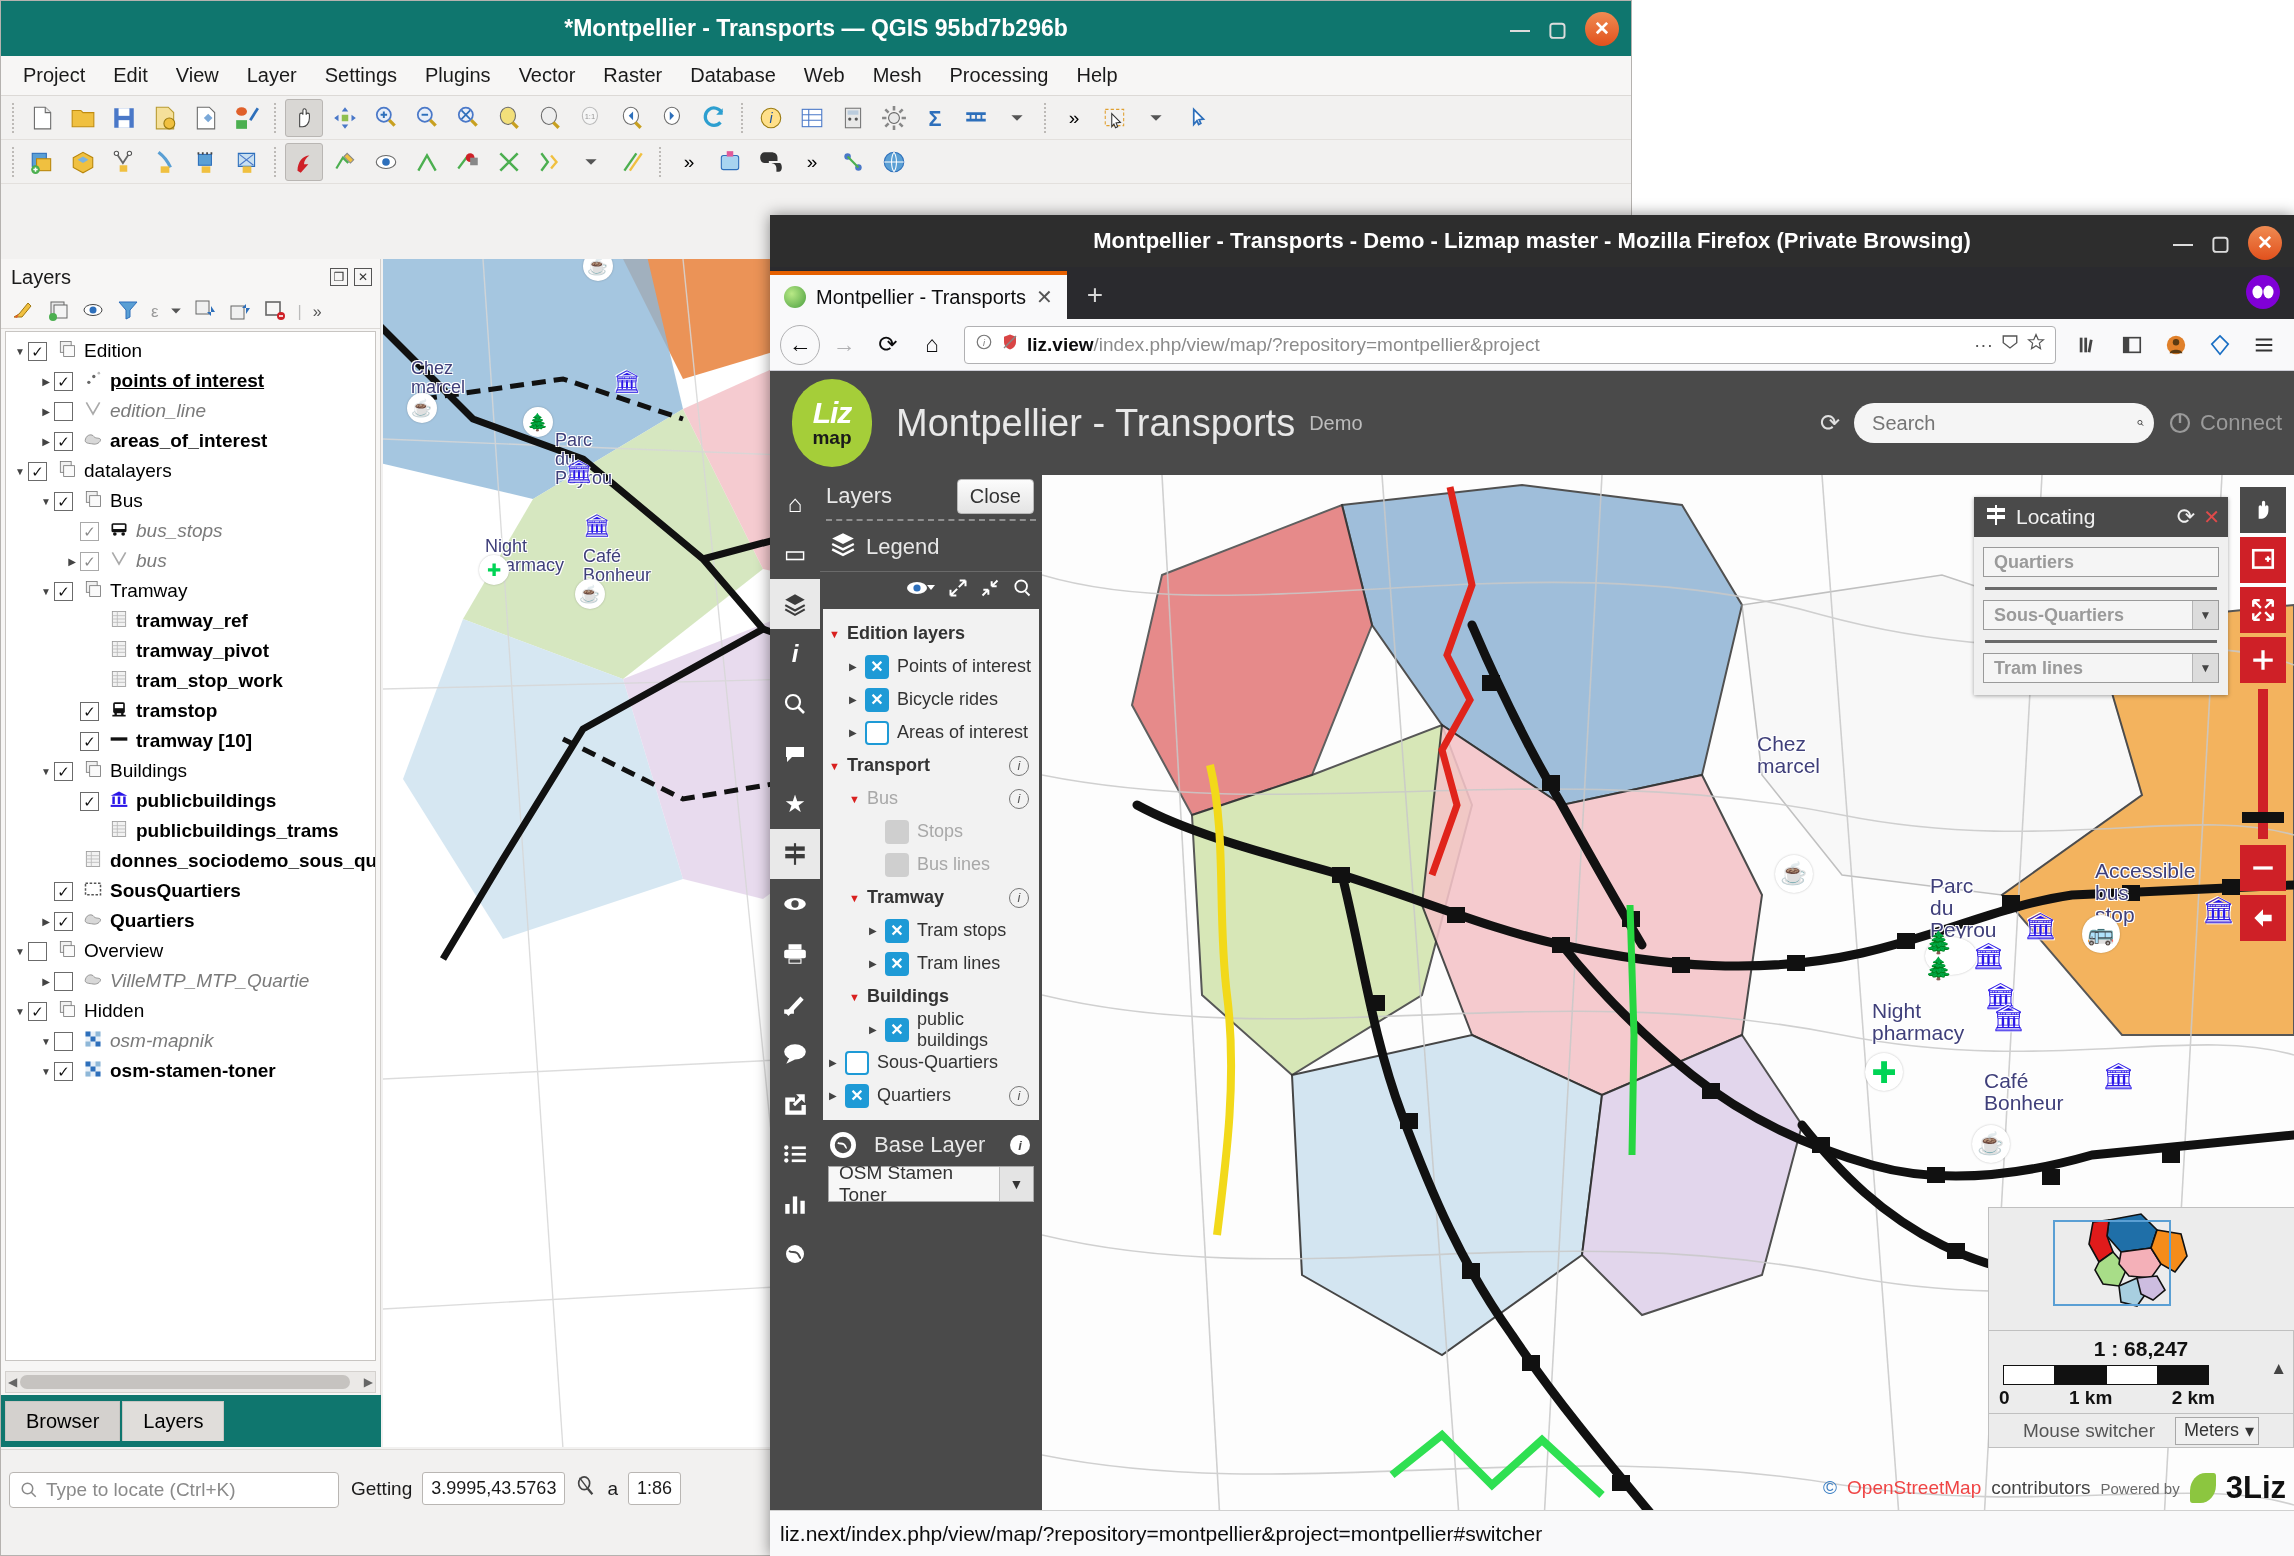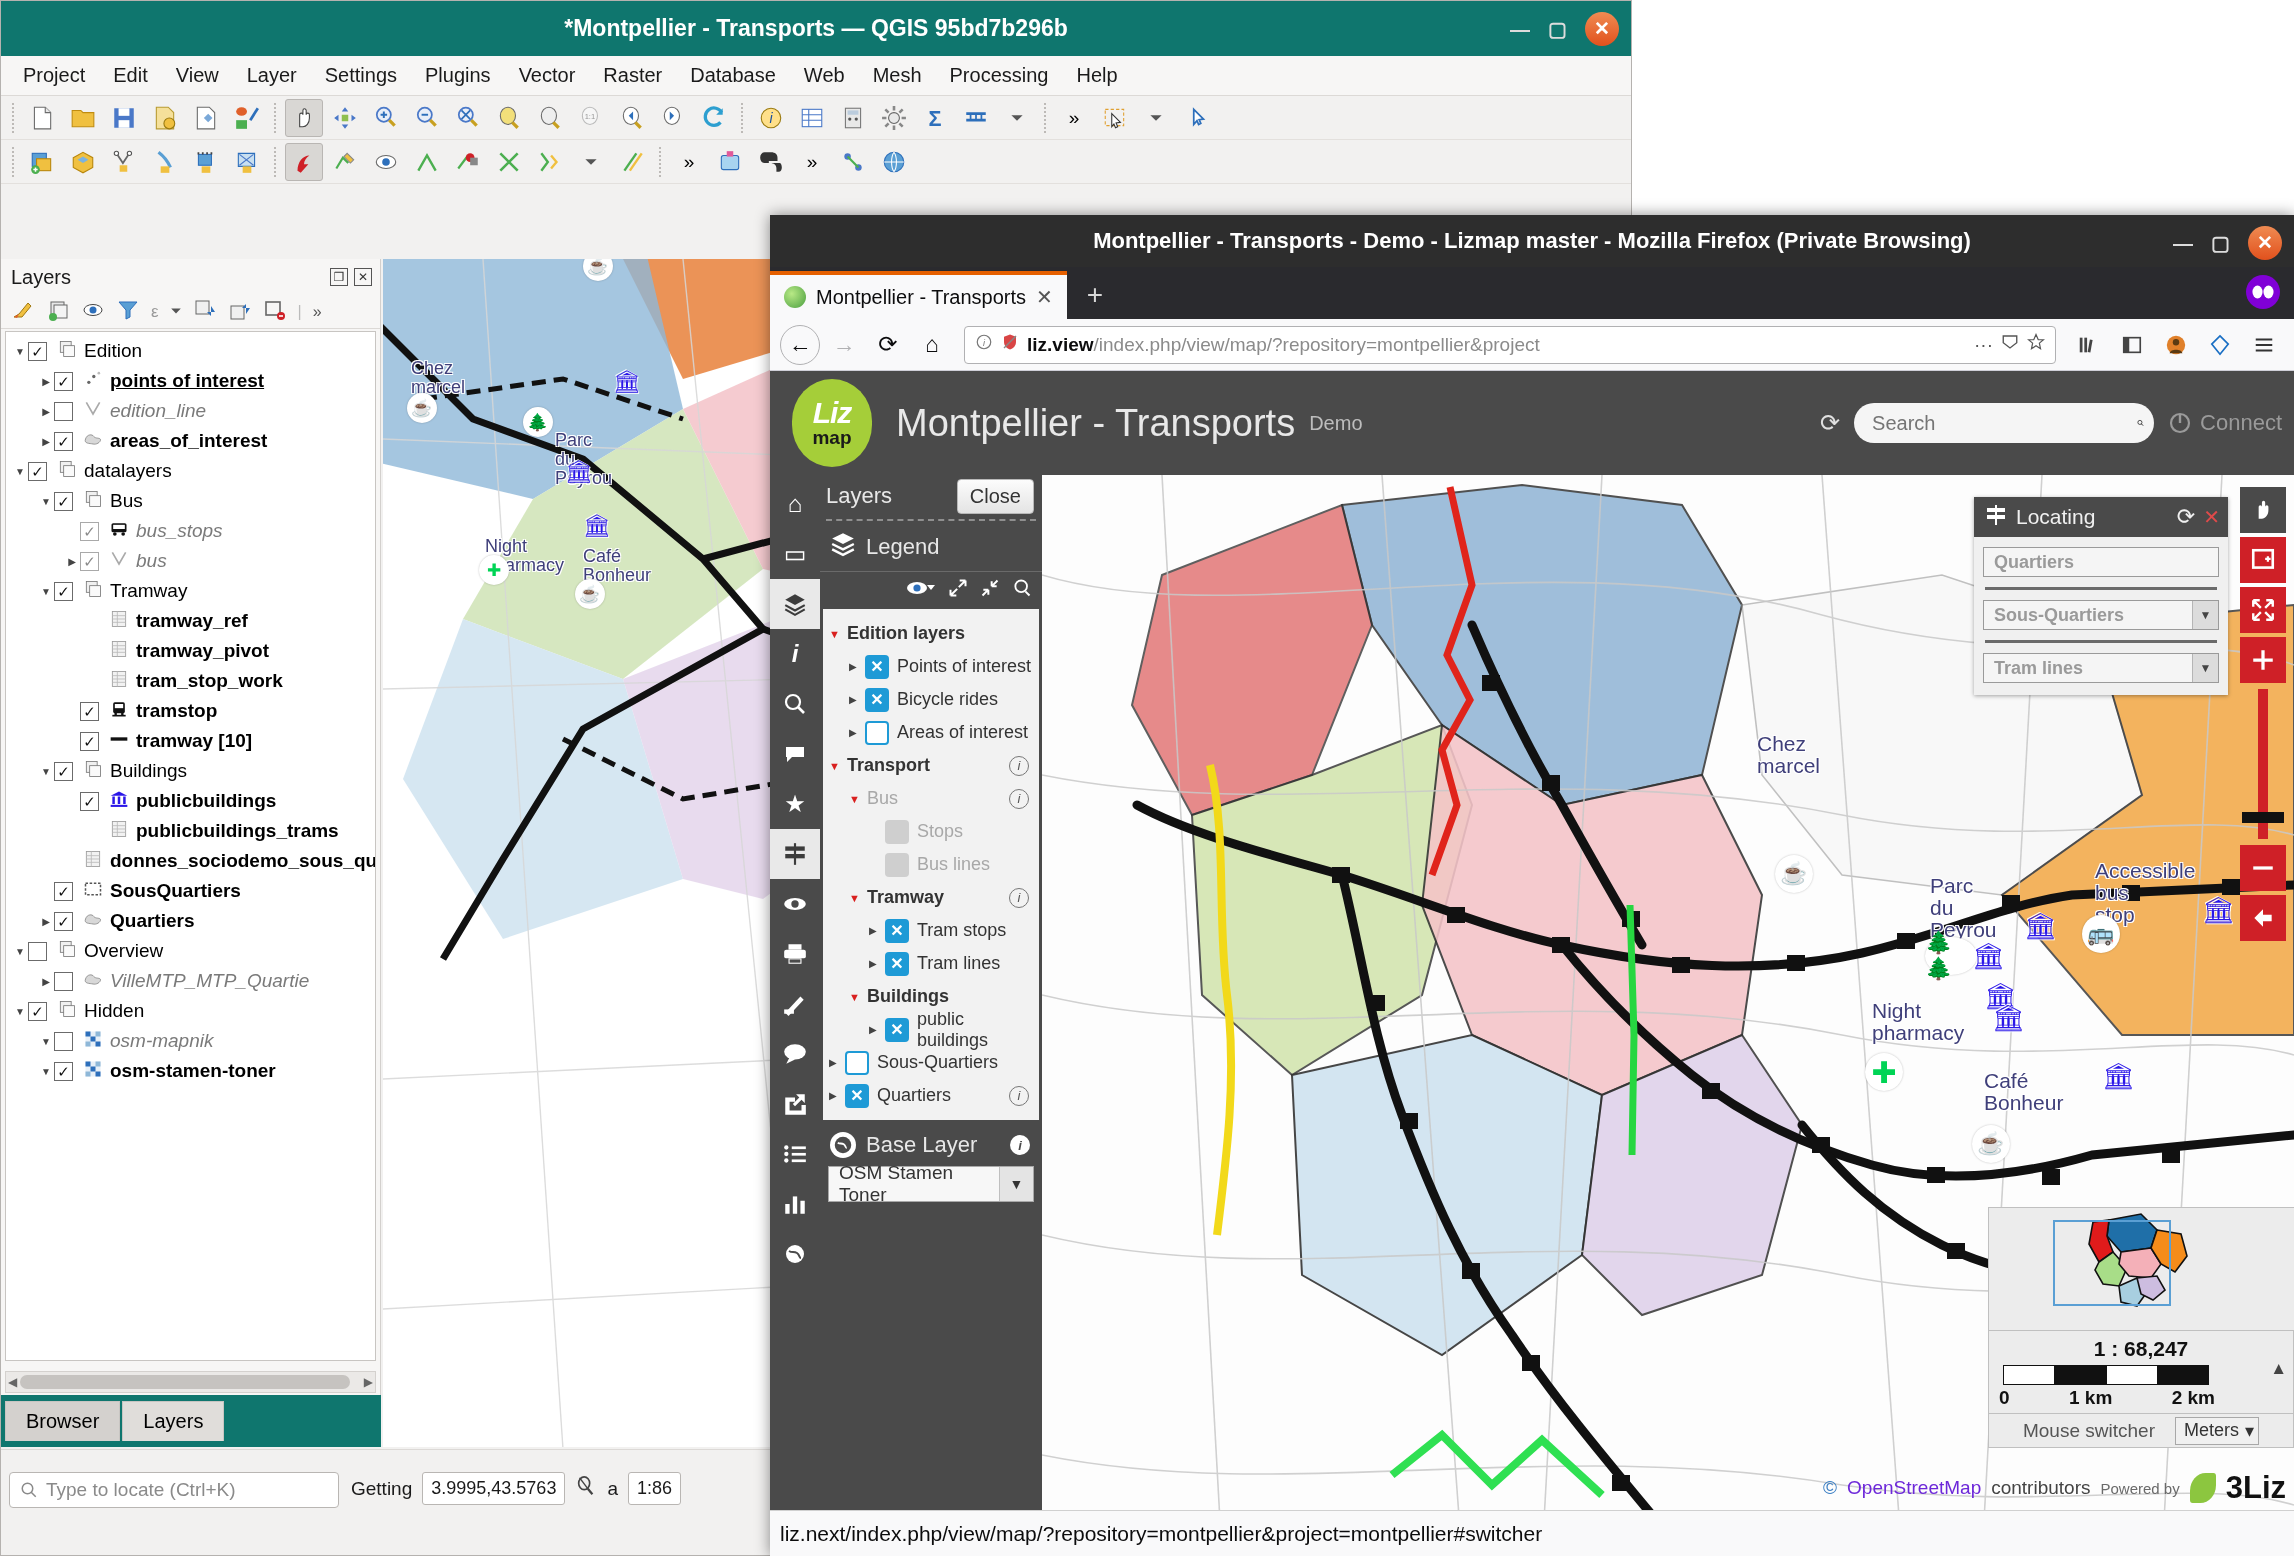--- a/index.html
+++ b/index.html
@@ -184,21 +184,21 @@
       display: flex; align-items: center; justify-content: center;
       font-size: 16px; font-weight: bold; color: #fff; }
   .lz-chk.on { background: #1e9ad6; }
   .lz-chk.off { background: #fff; border: 2px solid #1e9ad6; }
   .lz-chk.dis { background: #cfcfcf; }
   .lz-lab.grp { font-weight: bold; color: #333; }
   .lz-lab.dis { color: #a8a8a8; }
   .lz-info { position: absolute; right: 10px; width: 20px; height: 20px; border-radius: 50%;
       border: 1.5px solid #777; color: #555; font-size: 13px; display: flex;
       align-items: center; justify-content: center; font-style: italic; }
-  #baselayer-head { display: flex; align-items: center; gap: 10px; padding: 12px 10px 8px 10px;
+  #baselayer-head { display: flex; align-items: center; gap: 18px; padding: 12px 10px 8px 10px;
       color: #e8e8e8; font-size: 22px; position: relative; }
   #baselayer-head .bicon { width: 26px; height: 26px; border-radius: 50%; background: #fff;
       color: #4a4a4a; display: flex; align-items: center; justify-content: center; font-size: 15px; }
   #baselayer-head .info-w { position: absolute; right: 12px; width: 20px; height: 20px;
       border-radius: 50%; background: #fff; color: #4a4a4a; display: flex;
       align-items: center; justify-content: center; font-size: 13px; font-style: italic; font-weight: bold; }
   #baselayer-select { margin: 0 8px; height: 36px; background: #f7f7f7; border: 1px solid #a8a8a8;
       display: flex; align-items: center; font-size: 19px; color: #333; }
   #baselayer-select .lbl { flex: 1; padding-left: 10px; }
   #baselayer-select .arw { width: 34px; text-align: center; border-left: 1px solid #bfbfbf;
@@ -250,21 +250,21 @@
   #scale-graphic div:last-child { border-right: none; }
   #scale-ticks { display: flex; justify-content: space-between; width: 216px; margin-left: 0;
       font-size: 19px; font-weight: bold; color: #111; margin-top: 2px; }
   #scale-up { position: absolute; right: 6px; top: 28px; font-size: 17px; color: #444; }
   #mouse-pos { border-top: 1px solid #c0c0c0; height: 34px; display: flex; align-items: center;
       justify-content: center; gap: 20px; font-size: 19px; color: #555; }
   #mouse-pos .unit { border: 1px solid #a8a8a8; background: #f0f0f0; padding: 2px 4px 2px 8px;
       font-size: 18px; display: flex; align-items: center; gap: 6px; color: #333; }
   #liz-attr { position: absolute; right: 8px; bottom: 4px; display: flex; align-items: center;
       gap: 10px; font-size: 19px; color: #444; }
-  #liz-attr a { color: #6d28d9; text-decoration: none; }
+  #liz-attr a { color: #ef4444; text-decoration: none; }
   #powered { font-size: 15px; color: #6a6a6a; }
   #threeliz { display: flex; align-items: center; gap: 10px; font-size: 31px; font-weight: bold; color: #111; }
   #threeliz .leaf { width: 26px; height: 30px; background: #8cc63f; border-radius: 60% 10% 60% 10%; }
   #ff-status { position: absolute; left: 0; bottom: 0; height: 46px; right: 0;
       background: #f9f9fa; display: flex; align-items: center; padding-left: 10px;
       font-size: 21px; color: #0c0c0d; border-top: 1px solid #d0d0d0; }
 </style>
 </head>
 <body>
 

